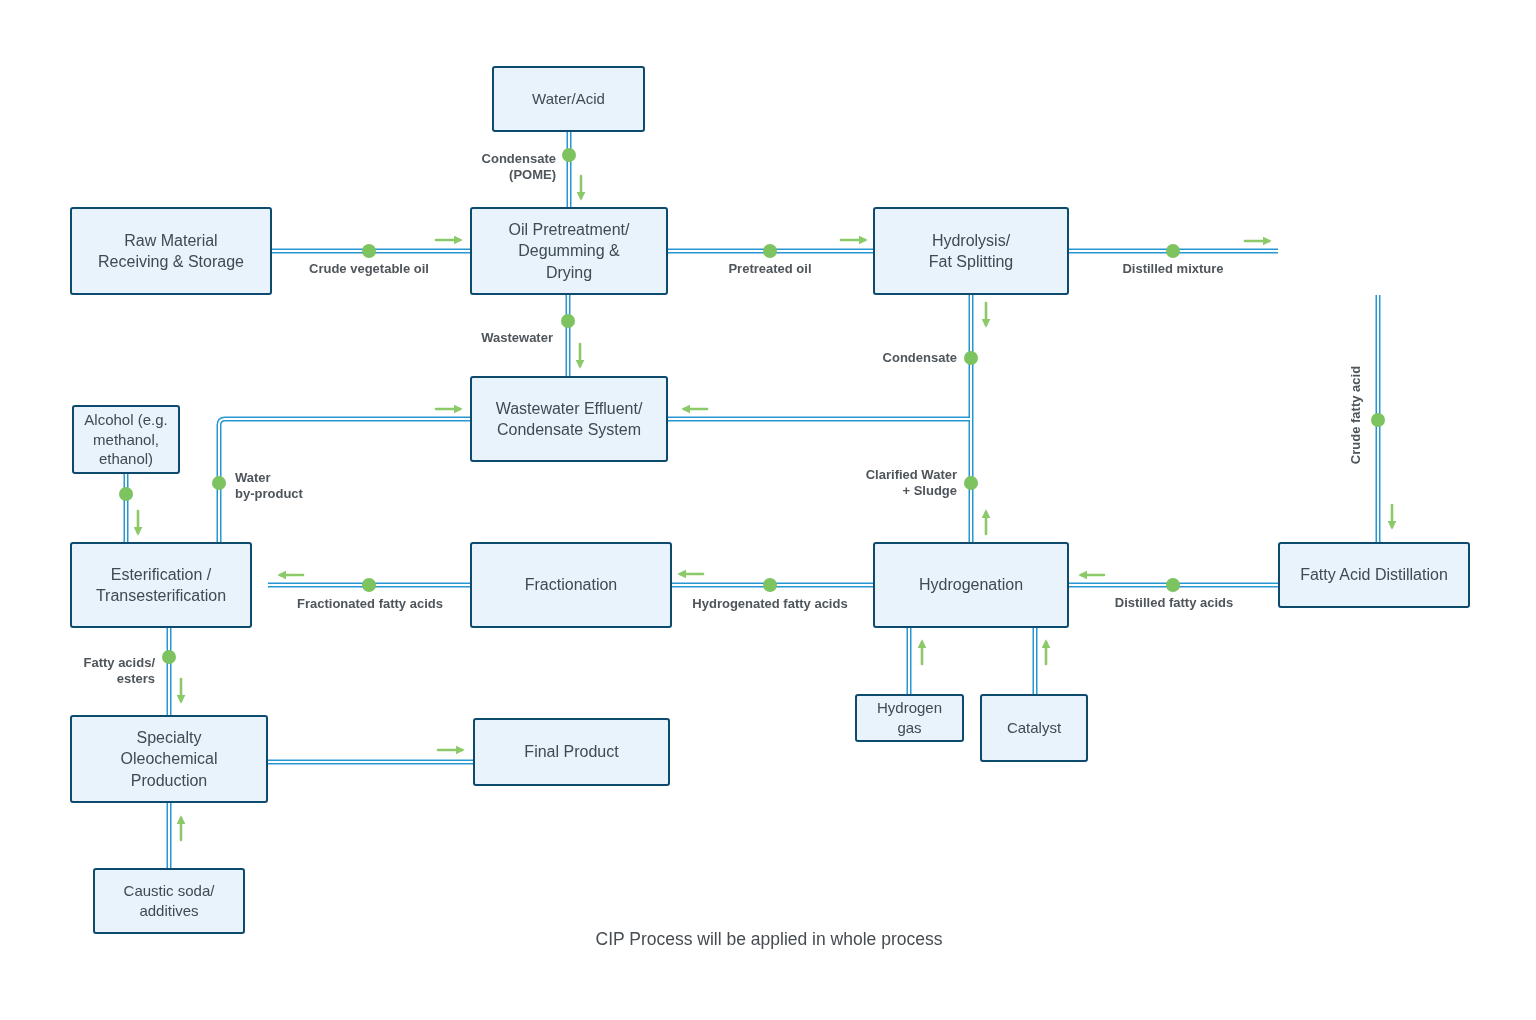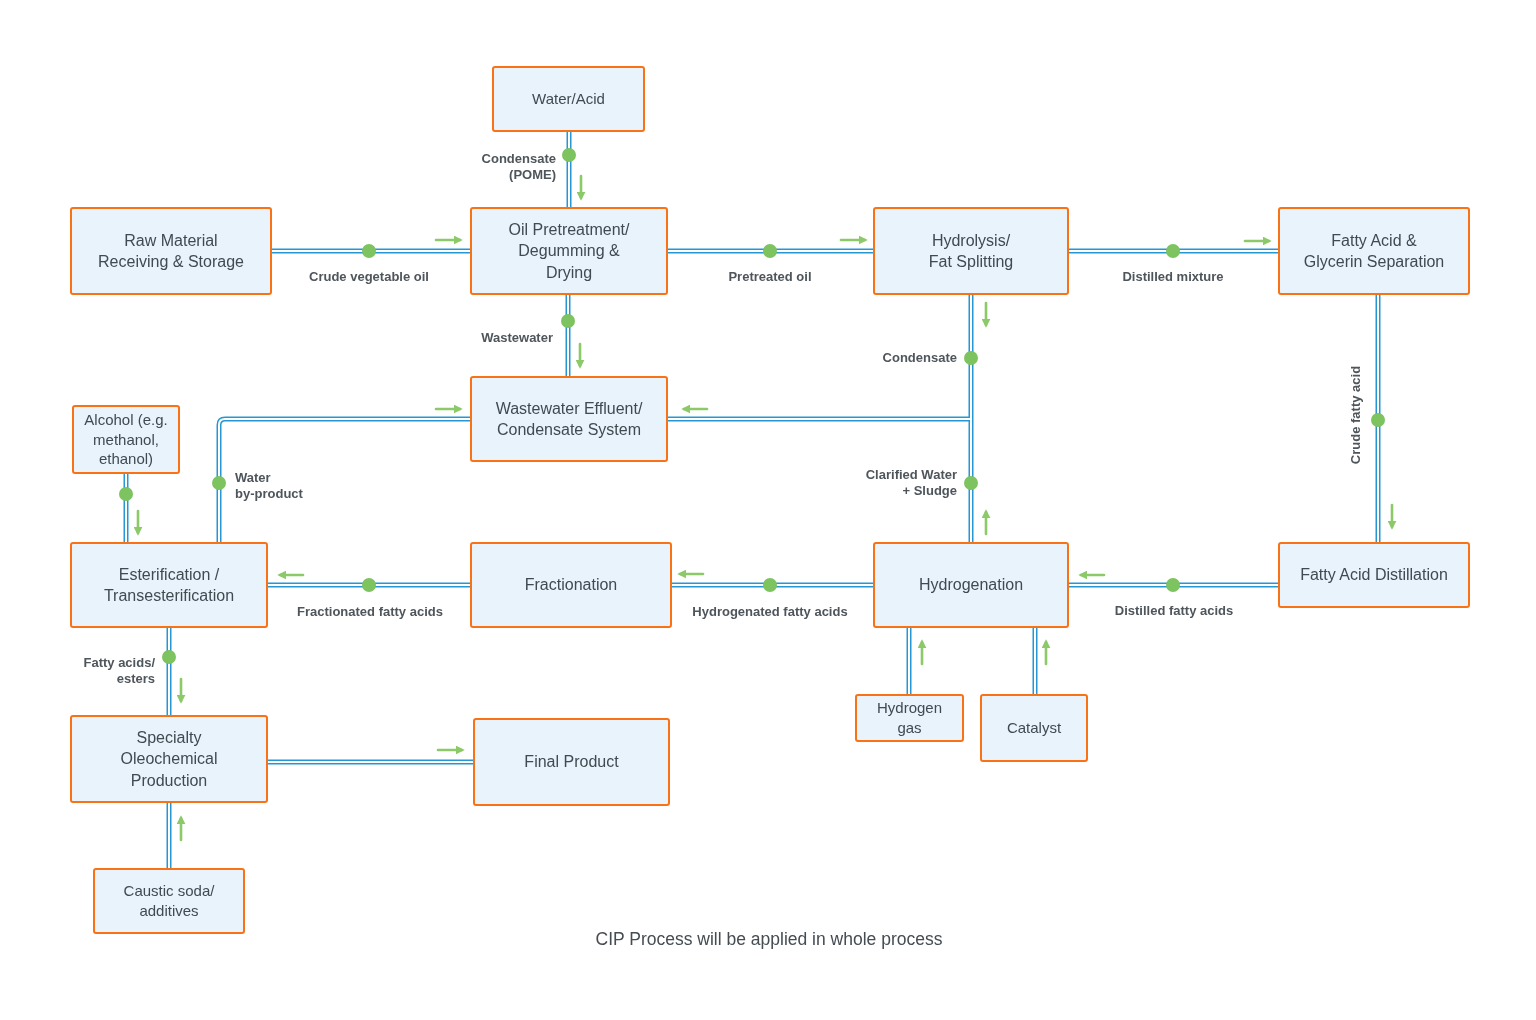--- a/index.html
+++ b/index.html
@@ -4,27 +4,27 @@
 <style>
   html,body{margin:0;padding:0;background:#ffffff;}
   .canvas{position:relative;width:1536px;height:1020px;background:#ffffff;overflow:hidden;
           font-family:"Liberation Sans","DejaVu Sans",sans-serif;}
   svg.wires{position:absolute;left:0;top:0;z-index:1;}
   .pipe-o{fill:none;stroke:#2697d3;stroke-width:5;}
   .pipe-i{fill:none;stroke:#ffffff;stroke-width:2;}
   .arrow{stroke:#8cc968;stroke-width:2.6;fill:none;stroke-linecap:round;}
   .dot{fill:#7dc360;}
   .node{position:absolute;z-index:2;display:flex;align-items:center;justify-content:center;
-        text-align:center;background:#e8f3fb;border:2px solid #f97316;border-radius:3px;
+        text-align:center;background:#e8f3fb;border:2px solid #0c4a6e;border-radius:3px;
         color:#3f4a51;font-size:16px;font-weight:500;line-height:1.33;white-space:pre-line;
         box-sizing:border-box;padding:4px;}
   .node.sm{font-size:15px;}
   .elabel{position:absolute;z-index:3;color:#4e555b;font-size:13px;font-weight:bold;
           line-height:1.22;white-space:pre-line;}
-  .elabel.c{transform:translateX(-50%);text-align:center;white-space:nowrap;margin-top:8px;}
+  .elabel.c{transform:translateX(-50%);text-align:center;white-space:nowrap;}
   .elabel.r{text-align:right;}
   .elabel.l{text-align:left;}
   .elabel.rot{transform:translate(-50%,-50%) rotate(-90deg);white-space:nowrap;text-align:center;}
   .note{position:absolute;z-index:3;left:769px;top:929px;transform:translateX(-50%);
         font-size:17.5px;font-weight:normal;color:#454c52;white-space:nowrap;}
 </style>
 </head>
 <body>
 
 <div class="canvas">
@@ -80,36 +80,34 @@
   </svg>
 
   <div class="node sm" style="left:492px;top:66px;width:153px;height:66px">Water/Acid</div>
   <div class="node" style="left:70px;top:207px;width:202px;height:88px">Raw Material
 Receiving &amp; Storage</div>
   <div class="node" style="left:470px;top:207px;width:198px;height:88px">Oil Pretreatment/
 Degumming &amp;
 Drying</div>
   <div class="node" style="left:873px;top:207px;width:196px;height:88px">Hydrolysis/
 Fat Splitting</div>
-  <div class="node" style="left:1278px;top:207px;width:192px;height:88px">Fatty Acid &amp;
-Glycerin Separation</div>
   <div class="node" style="left:470px;top:376px;width:198px;height:86px">Wastewater Effluent/
 Condensate System</div>
   <div class="node sm" style="left:72px;top:405px;width:108px;height:69px">Alcohol (e.g.
 methanol,
 ethanol)</div>
-  <div class="node" style="left:70px;top:542px;width:198px;height:86px">Esterification /
+  <div class="node" style="left:70px;top:542px;width:182px;height:86px">Esterification /
 Transesterification</div>
   <div class="node" style="left:470px;top:542px;width:202px;height:86px">Fractionation</div>
   <div class="node" style="left:873px;top:542px;width:196px;height:86px">Hydrogenation</div>
   <div class="node" style="left:1278px;top:542px;width:192px;height:66px">Fatty Acid Distillation</div>
   <div class="node" style="left:70px;top:715px;width:198px;height:88px">Specialty
 Oleochemical
 Production</div>
-  <div class="node" style="left:473px;top:718px;width:197px;height:88px">Final Product</div>
+  <div class="node" style="left:473px;top:718px;width:197px;height:68px">Final Product</div>
   <div class="node sm" style="left:855px;top:694px;width:109px;height:48px">Hydrogen
 gas</div>
   <div class="node sm" style="left:980px;top:694px;width:108px;height:68px">Catalyst</div>
   <div class="node sm" style="left:93px;top:868px;width:152px;height:66px">Caustic soda/
 additives</div>
 
   <div class="elabel r" style="right:980px;top:151px">Condensate
 (POME)</div>
   <div class="elabel c" style="left:369px;top:261px">Crude vegetable oil</div>
   <div class="elabel c" style="left:770px;top:261px">Pretreated oil</div>

